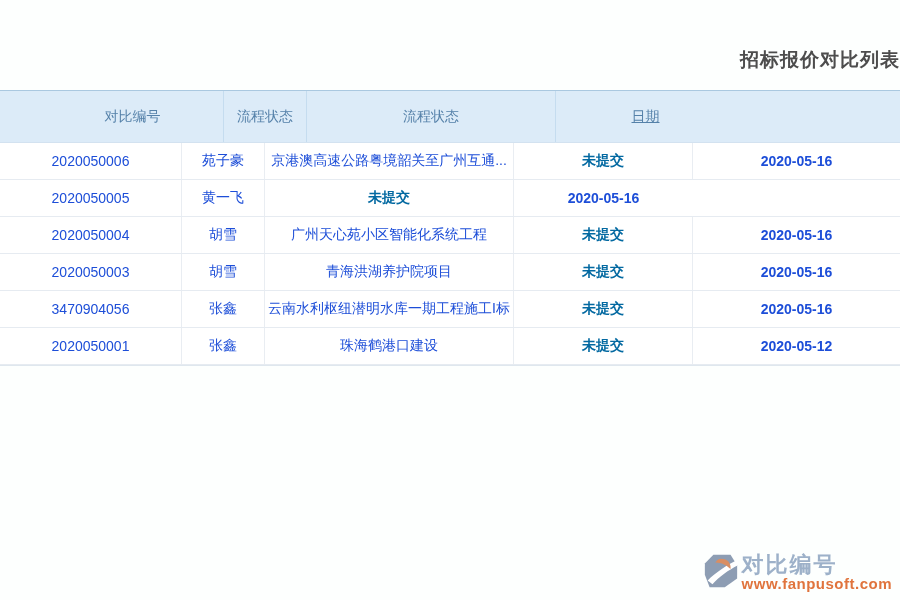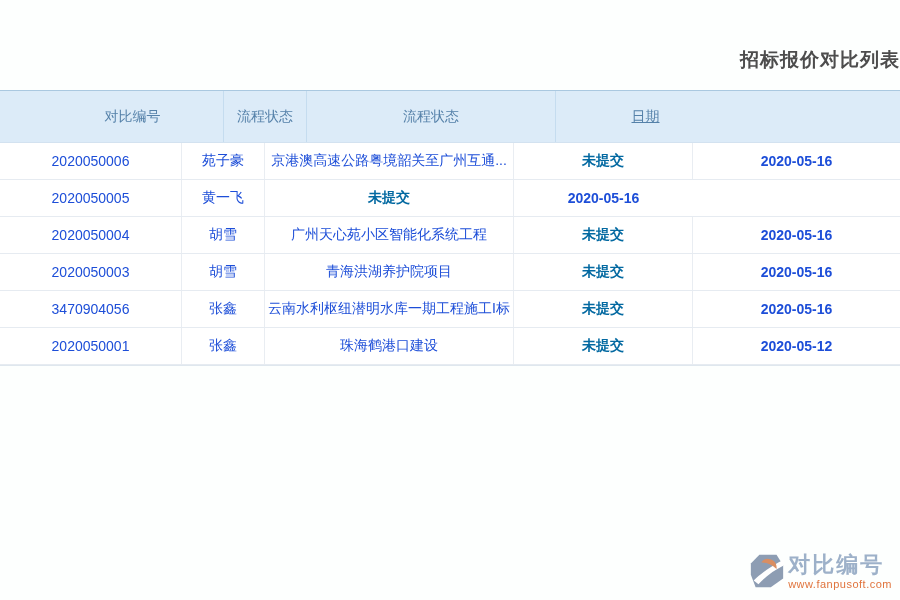--- a/index.html
+++ b/index.html
@@ -74,22 +74,22 @@
   .logo-icon { width: 38px; height: 38px; margin-right: 2px; }
   .logo-text-wrap { display: flex; flex-direction: column; align-items: flex-start; }
   .logo-title {
     font-size: 22px;
     font-weight: bold;
     color: #9db1c9;
     letter-spacing: 2px;
     line-height: 26px;
   }
   .logo-url {
-    font-size: 11px;
-    font-weight: normal;
+    font-size: 15px;
+    font-weight: bold;
     color: #e0743d;
     letter-spacing: 0.5px;
     line-height: 12px;
   }
 </style>
 </head>
 <body>
 
 <div class="page-title">招标报价对比列表</div>
 

